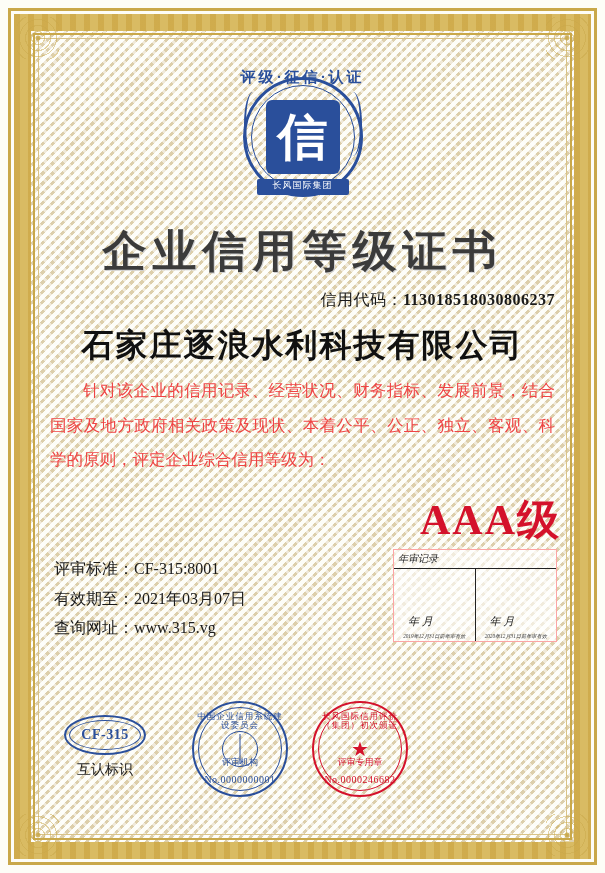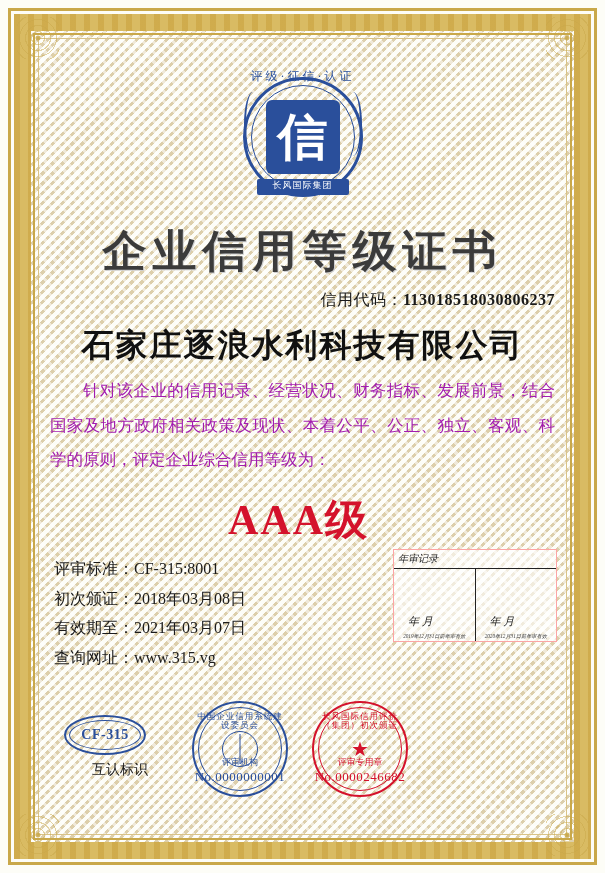--- a/index.html
+++ b/index.html
@@ -123,23 +123,23 @@
     font-size: 50px;
     font-weight: bold;
     font-family: "Liberation Serif", serif;
     line-height: 1;
   }
   .emblem-top-text {
     position: absolute;
     left: 0; right: 0; top: 6px;
     text-align: center;
     color: #2a4f9b;
-    font-size: 12px;
+    font-size: 15px;
     letter-spacing: 3px;
-    font-weight: normal;
+    font-weight: bold;
   }
   .emblem-bottom-text {
     position: absolute;
     left: 0; right: 0; bottom: 20px;
     text-align: center;
     color: #ffffff;
     font-size: 9px;
     letter-spacing: 1px;
     font-family: Liberation Mono, monospace;
   }
@@ -198,30 +198,30 @@
     color: #111111;
     letter-spacing: 2px;
   }
 
   .body-text {
     position: absolute;
     left: 6px; right: 6px;
     top: 330px;
     font-size: 16.5px;
     line-height: 2.1;
-    color: #a21caf;
+    color: #ef4444;
     text-align: justify;
   }
   .body-text .indent { text-indent: 2em; display: block; }
 
   .grade {
     position: absolute;
-    left: 0; right: 8px;
+    left: 0; right: 0;
     top: 448px;
-    text-align: center;
+    text-align: right;
     color: #d4122b;
     font-size: 42px;
     font-weight: bold;
     letter-spacing: 2px;
     font-family: "Liberation Serif", serif;
   }
 
   .details {
     position: absolute;
     left: 10px;
@@ -283,21 +283,21 @@
     left: 0; right: 0;
     bottom: 18px;
     height: 118px;
   }
   .seal {
     position: absolute;
     text-align: center;
   }
 
   
-  .seal-cf { left: 18px; top: 22px; width: 86px; text-align: right; }
+  .seal-cf { left: 18px; top: 22px; width: 86px; }
   .oval {
     width: 78px; height: 36px;
     border: 2px solid #2a4f9b;
     border-radius: 50%;
     margin: 0 auto;
     display: flex;
     align-items: center;
     justify-content: center;
     color: #2a4f9b;
     font-size: 14px;
@@ -375,21 +375,21 @@
     position: absolute;
     left: 0; right: 0;
     bottom: 26px;
     font-size: 9px;
     color: inherit;
   }
   .stamp-num {
     position: absolute;
     left: 0; right: 0;
     bottom: 10px;
-    font-size: 13px;
+    font-size: 10px;
     color: inherit;
     letter-spacing: 0.5px;
   }
 
   
   .seal-qr { right: 14px; top: 6px; width: 110px; }
   .qr {
     width: 86px; height: 86px;
     margin: 0 auto;
     background-color: #fff;
@@ -460,21 +460,20 @@
     <div class="company-name">石家庄逐浪水利科技有限公司</div>
 
     <div class="body-text">
       <span class="indent">针对该企业的信用记录、经营状况、财务指标、发展前景，结合国家及地方政府相关政策及现状、本着公平、公正、独立、客观、科学的原则，评定企业综合信用等级为：</span>
     </div>
 
     <div class="grade">AAA级</div>
 
     <div class="details">
       <div>评审标准：CF-315:8001</div>
-      <div>初次颁证：2018年03月08日</div>
       <div>有效期至：2021年03月07日</div>
       <div>查询网址：www.315.vg</div>
     </div>
 
     <div class="review-box">
       <div class="review-title">年审记录</div>
       <div class="review-cells">
         <div class="review-cell">
           <div class="ym">年  月</div>
           <div class="note">2019年12月31日前年审有效</div>

